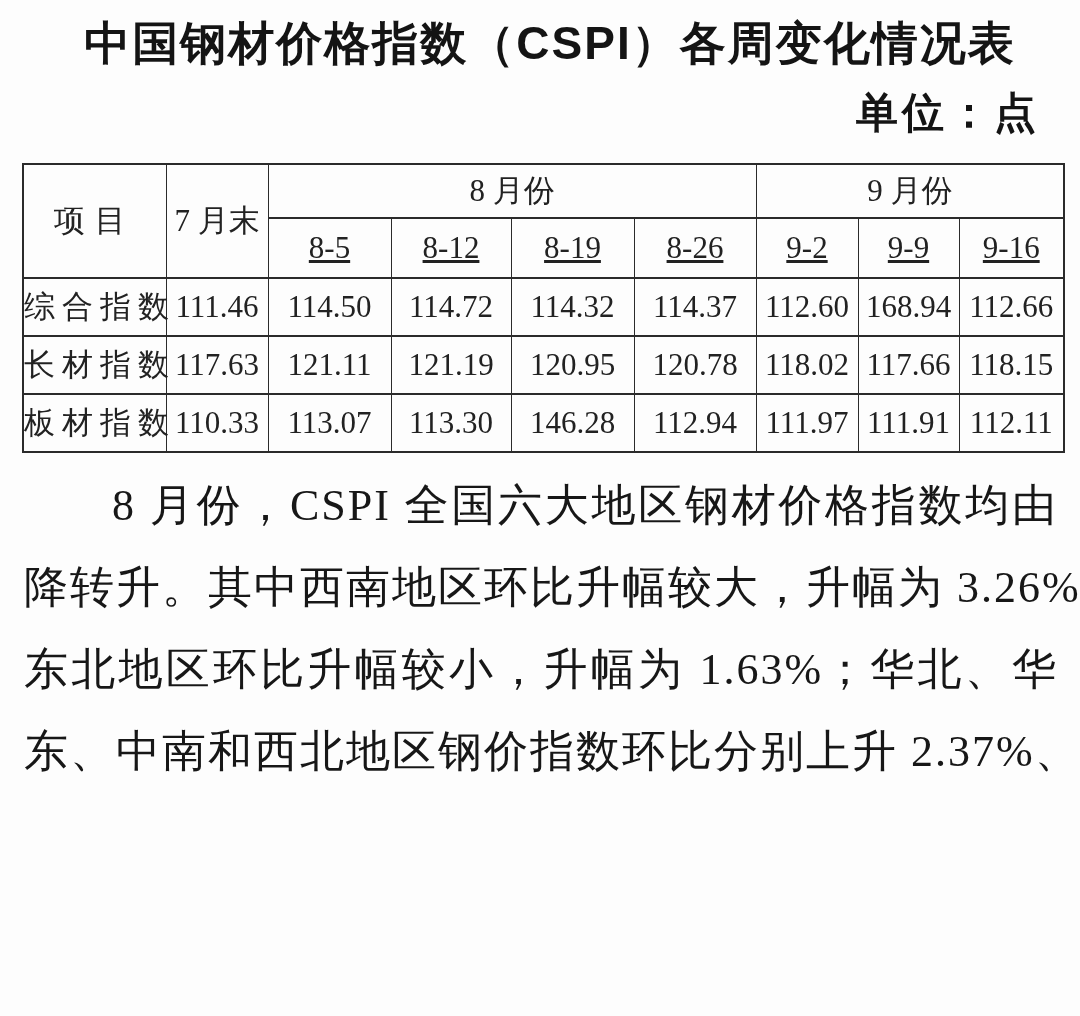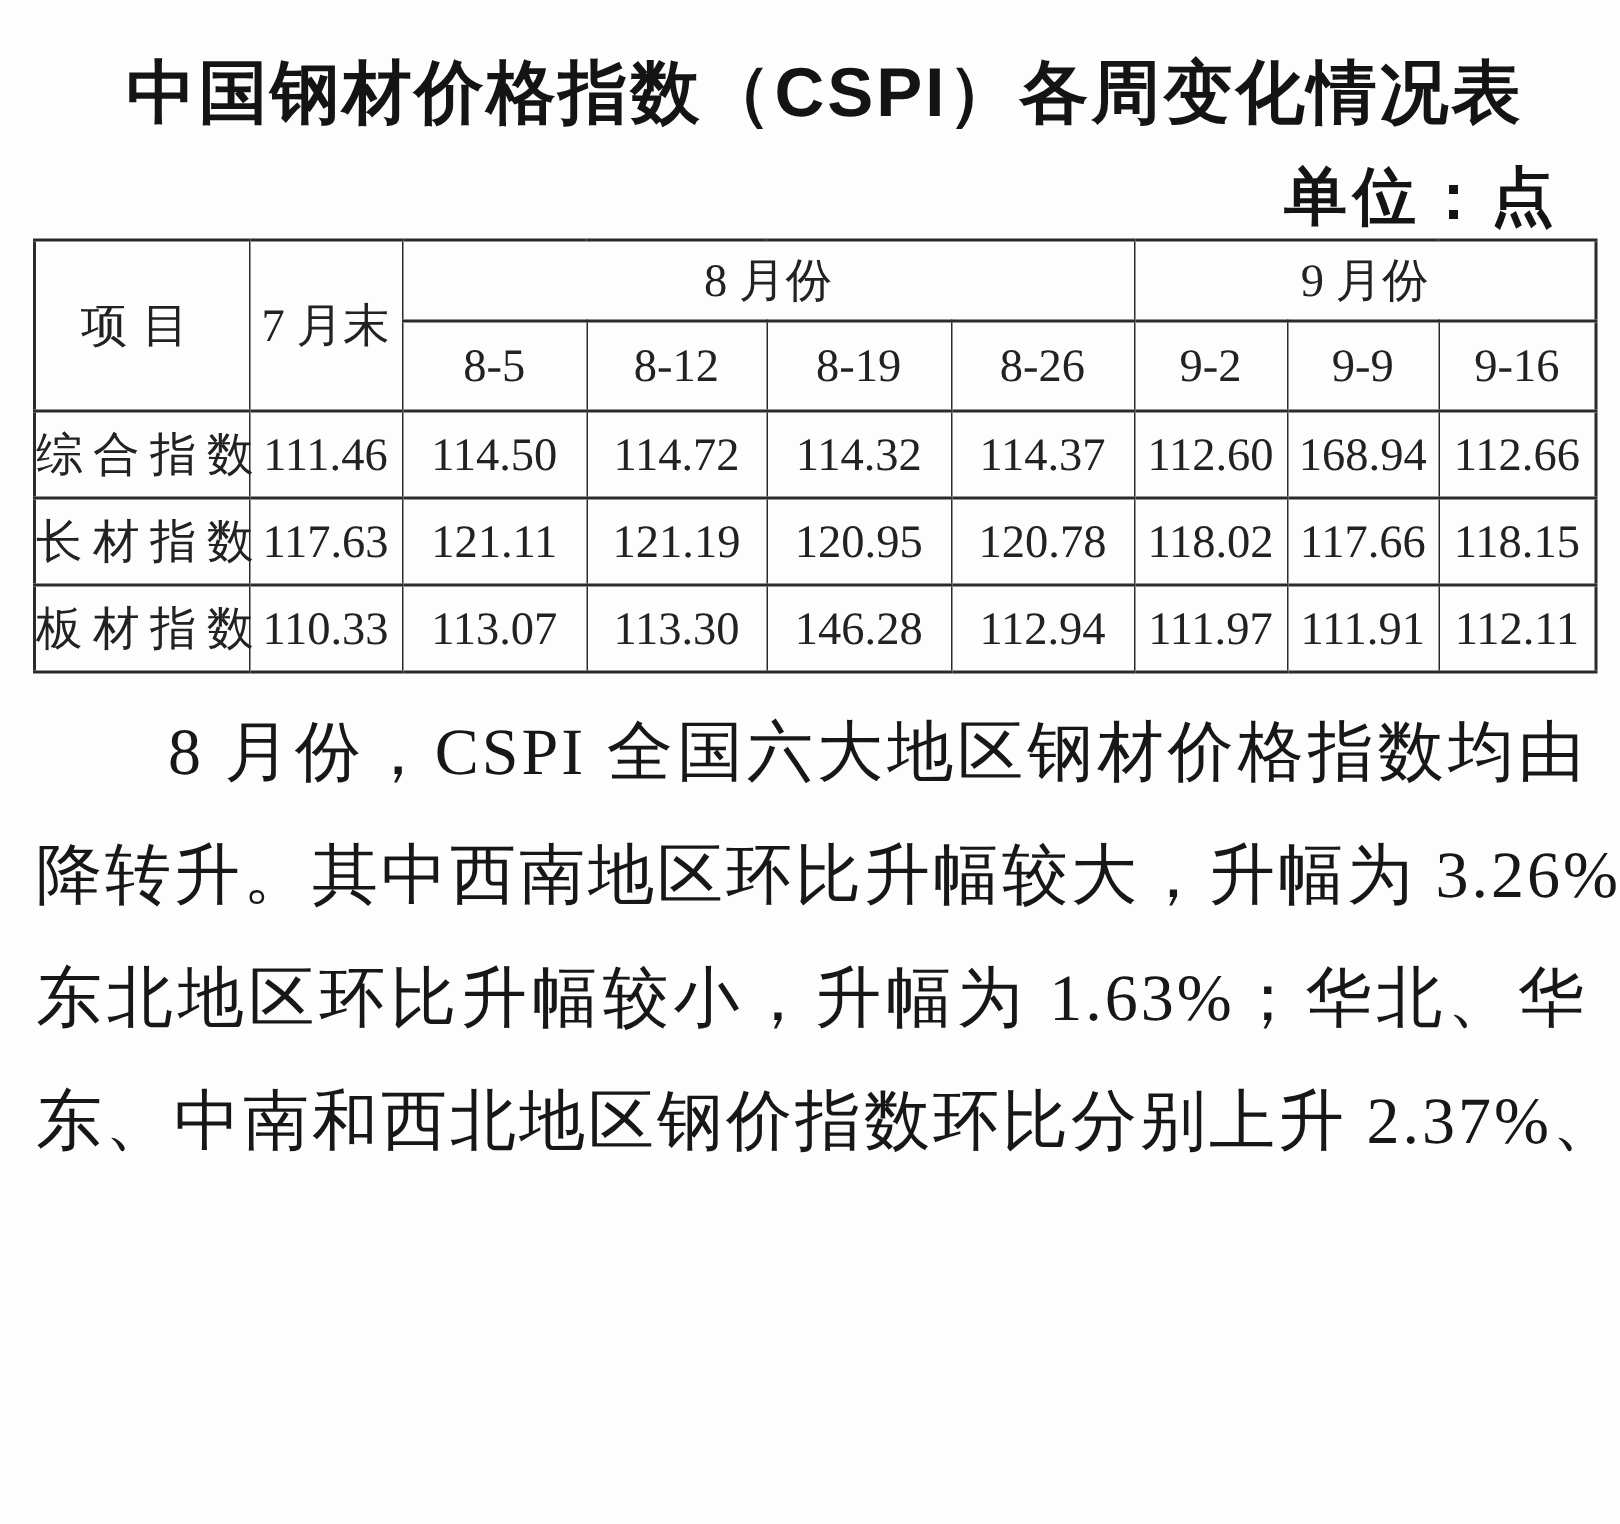--- a/index.html
+++ b/index.html
@@ -9,31 +9,31 @@
   body {
     width: 1080px;
     height: 1016px;
     background: #fdfdfd;
     color: #1a1a1a;
     font-family: "Liberation Serif", serif;
     overflow: hidden;
   }
   
   .doc-title {
-    margin: 34px 40px 0 60px;
+    margin: 16px 40px 0 60px;
     text-align: center;
     font-family: "Liberation Sans", sans-serif;
     font-weight: bold;
     font-size: 46px;
     letter-spacing: 2px;
     line-height: 1.2;
     color: #141414;
   }
   .unit-line {
-    margin: 14px 40px 0 0;
+    margin: 14px 40px 22px 0;
     text-align: right;
     font-family: "Liberation Sans", sans-serif;
     font-weight: bold;
     font-size: 42px;
     letter-spacing: 4px;
     color: #141414;
   }
   
   table.cspi-table {
     border-collapse: collapse;
@@ -48,21 +48,21 @@
     border-width: 2px 1px; 
     font-weight: normal;
     font-size: 31px;
     text-align: center;
     vertical-align: middle;
     padding: 0;
     white-space: nowrap;
     color: #222;
   }
   .cspi-table thead tr.group-row th { height: 52px; }
-  .cspi-table thead tr.week-row th  { height: 58px; }
+  .cspi-table thead tr.week-row th  { height: 58px; text-decoration: underline; }
   .cspi-table tbody td              { height: 56px; }
   .cspi-table .label-cell { letter-spacing: 7px; }
   .cspi-table .item-cell  { letter-spacing: 10px; }
   
   .section-heading {
     margin: 38px 24px 0 24px;
     font-size: 44px;
     font-weight: bold;
     letter-spacing: 4px;
     text-indent: 96px;

